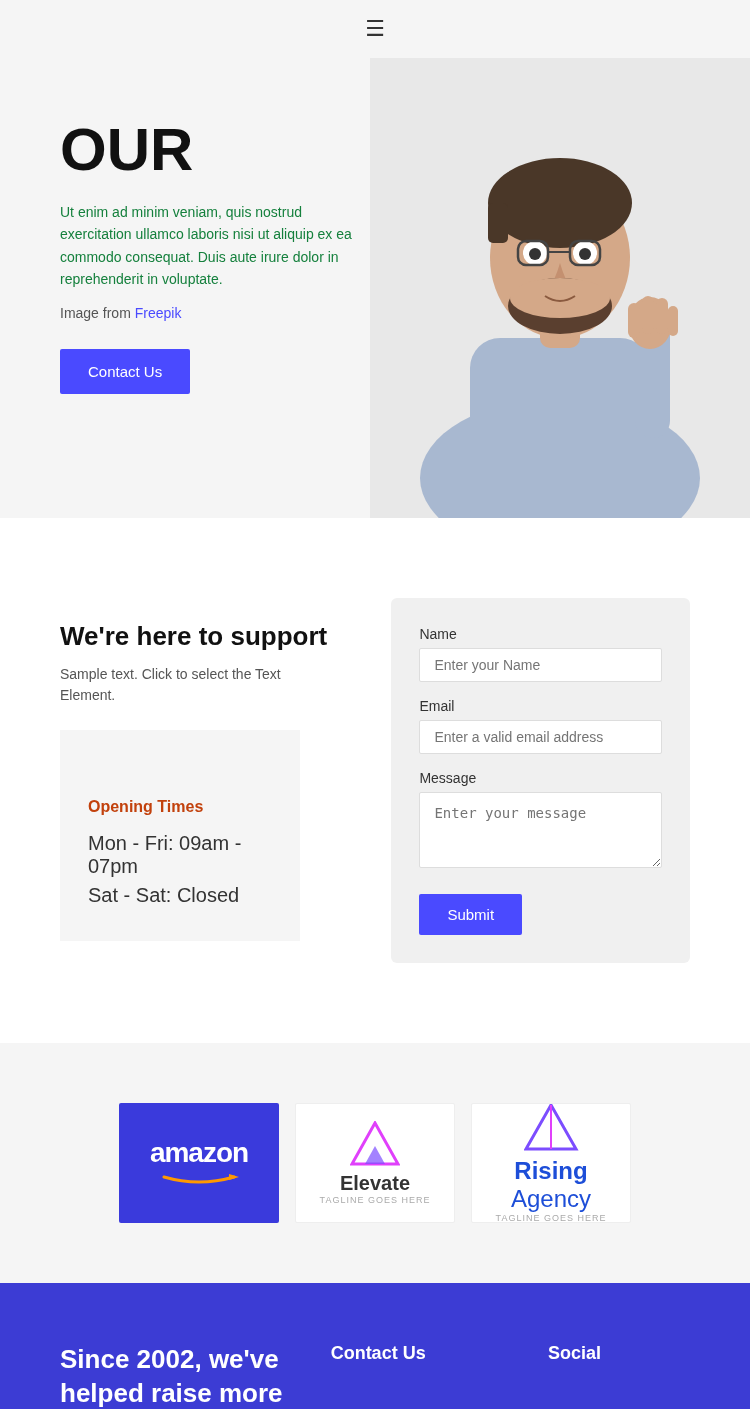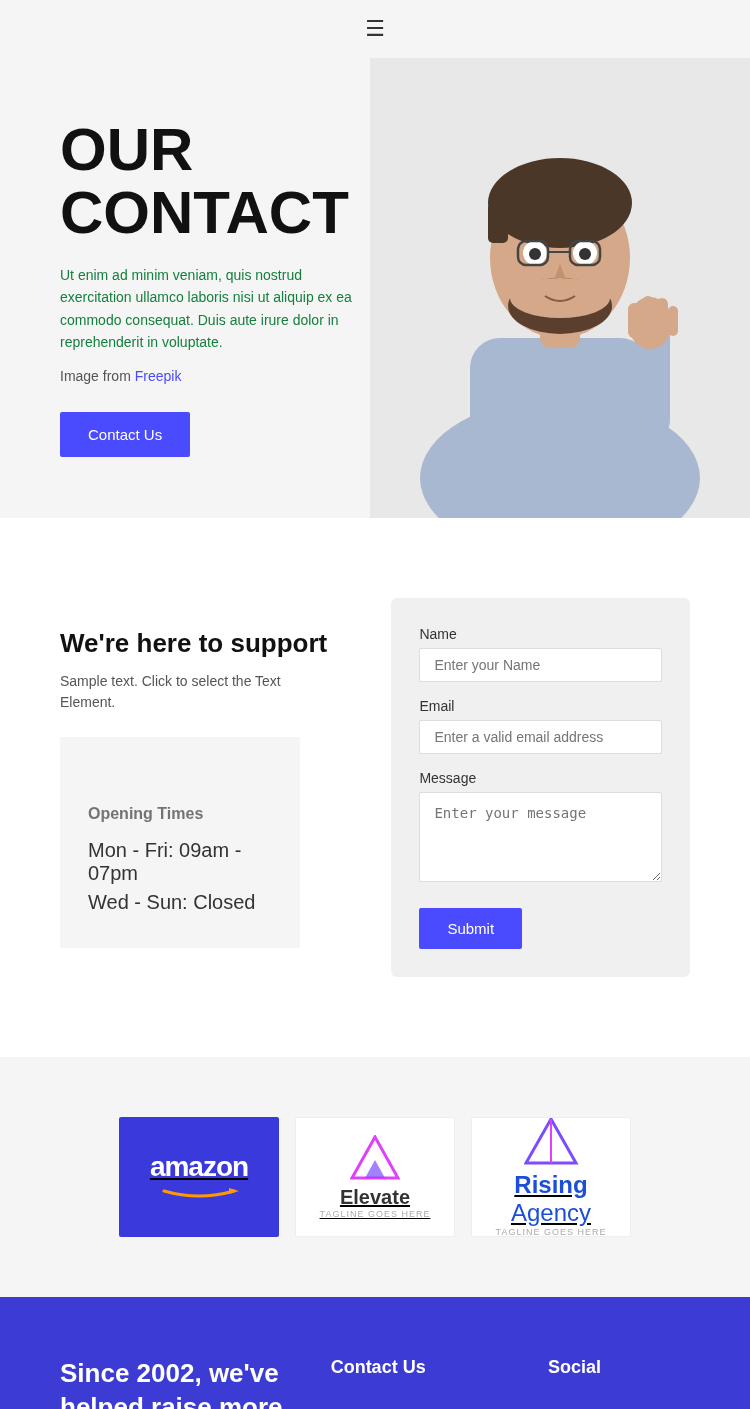--- a/index.html
+++ b/index.html
@@ -103,21 +103,21 @@
       margin-top: 9px;
     }
     .opening-times-box {
       background: #f5f5f5;
       padding: 28px 28px;
       width: 240px;
     }
     .opening-times-title {
       font-size: 16px;
       font-weight: 800;
-      color: #737373;
+      color: #c2410c;
       margin-bottom: 16px;
       margin-top: 40px;
     }
     .opening-times-row {
       font-size: 20px;
       color: #333;
       margin-bottom: 6px;
     }
     .support-right {
       flex: 1.1;
@@ -148,42 +148,41 @@
     }
     .form-textarea {
       width: 100%;
       padding: 12px 14px;
       border: 1px solid #ddd;
       font-size: 14px;
       color: #999;
       background: #fff;
       outline: none;
       resize: vertical;
-      height: 90px;
+      height: 76px;
       border-radius: 2px;
     }
     .submit-btn {
       background: #4a4aff;
       color: #fff;
       border: none;
       padding: 12px 28px;
       font-size: 15px;
       cursor: pointer;
       border-radius: 2px;
       margin-top: 6px;
     }
 
     
     .logos-section {
       background: #f5f5f5;
       padding: 60px 40px;
       display: flex;
       gap: 16px;
       justify-content: center;
-      text-decoration: underline;
     }
     .logo-box {
       width: 160px;
       height: 120px;
       display: flex;
       align-items: center;
       justify-content: center;
       border-radius: 2px;
       overflow: hidden;
     }
@@ -286,21 +285,20 @@
 <body>
 
 <header class="header">
   <span class="hamburger-icon">☰</span>
 </header>
 
 <section class="hero">
   <div class="hero-content">
     <h1 class="hero-title">
       <span>OUR</span><br>
-      <span>CONTACT</span>
     </h1>
     <p class="hero-text">Ut enim ad minim veniam, quis nostrud exercitation ullamco laboris nisi ut aliquip ex ea commodo consequat. Duis aute irure dolor in reprehenderit in voluptate.</p>
     <p class="hero-image-credit">
       <span>Image from </span>
       <a href="#">Freepik</a>
     </p>
     <button class="contact-us-btn">Contact Us</button>
   </div>
   <div class="hero-image">
     
@@ -347,21 +345,21 @@
   </div>
 </section>
 
 <section class="support-section">
   <div class="support-left">
     <h2 class="support-title">We're here to support</h2>
     <p class="support-text">Sample text. Click to select the Text Element.</p>
     <div class="opening-times-box">
       <div class="opening-times-title">Opening Times</div>
       <div class="opening-times-row">Mon - Fri: 09am - 07pm</div>
-      <div class="opening-times-row">Wed - Sun: Closed</div>
+      <div class="opening-times-row">Sat - Sat: Closed</div>
     </div>
   </div>
   <div class="support-right">
     <div class="contact-form">
       <div class="form-group">
         <label class="form-label">Name</label>
         <input class="form-input" type="text" placeholder="Enter your Name" style="">
       </div>
       <div class="form-group">
         <label class="form-label">Email</label>

